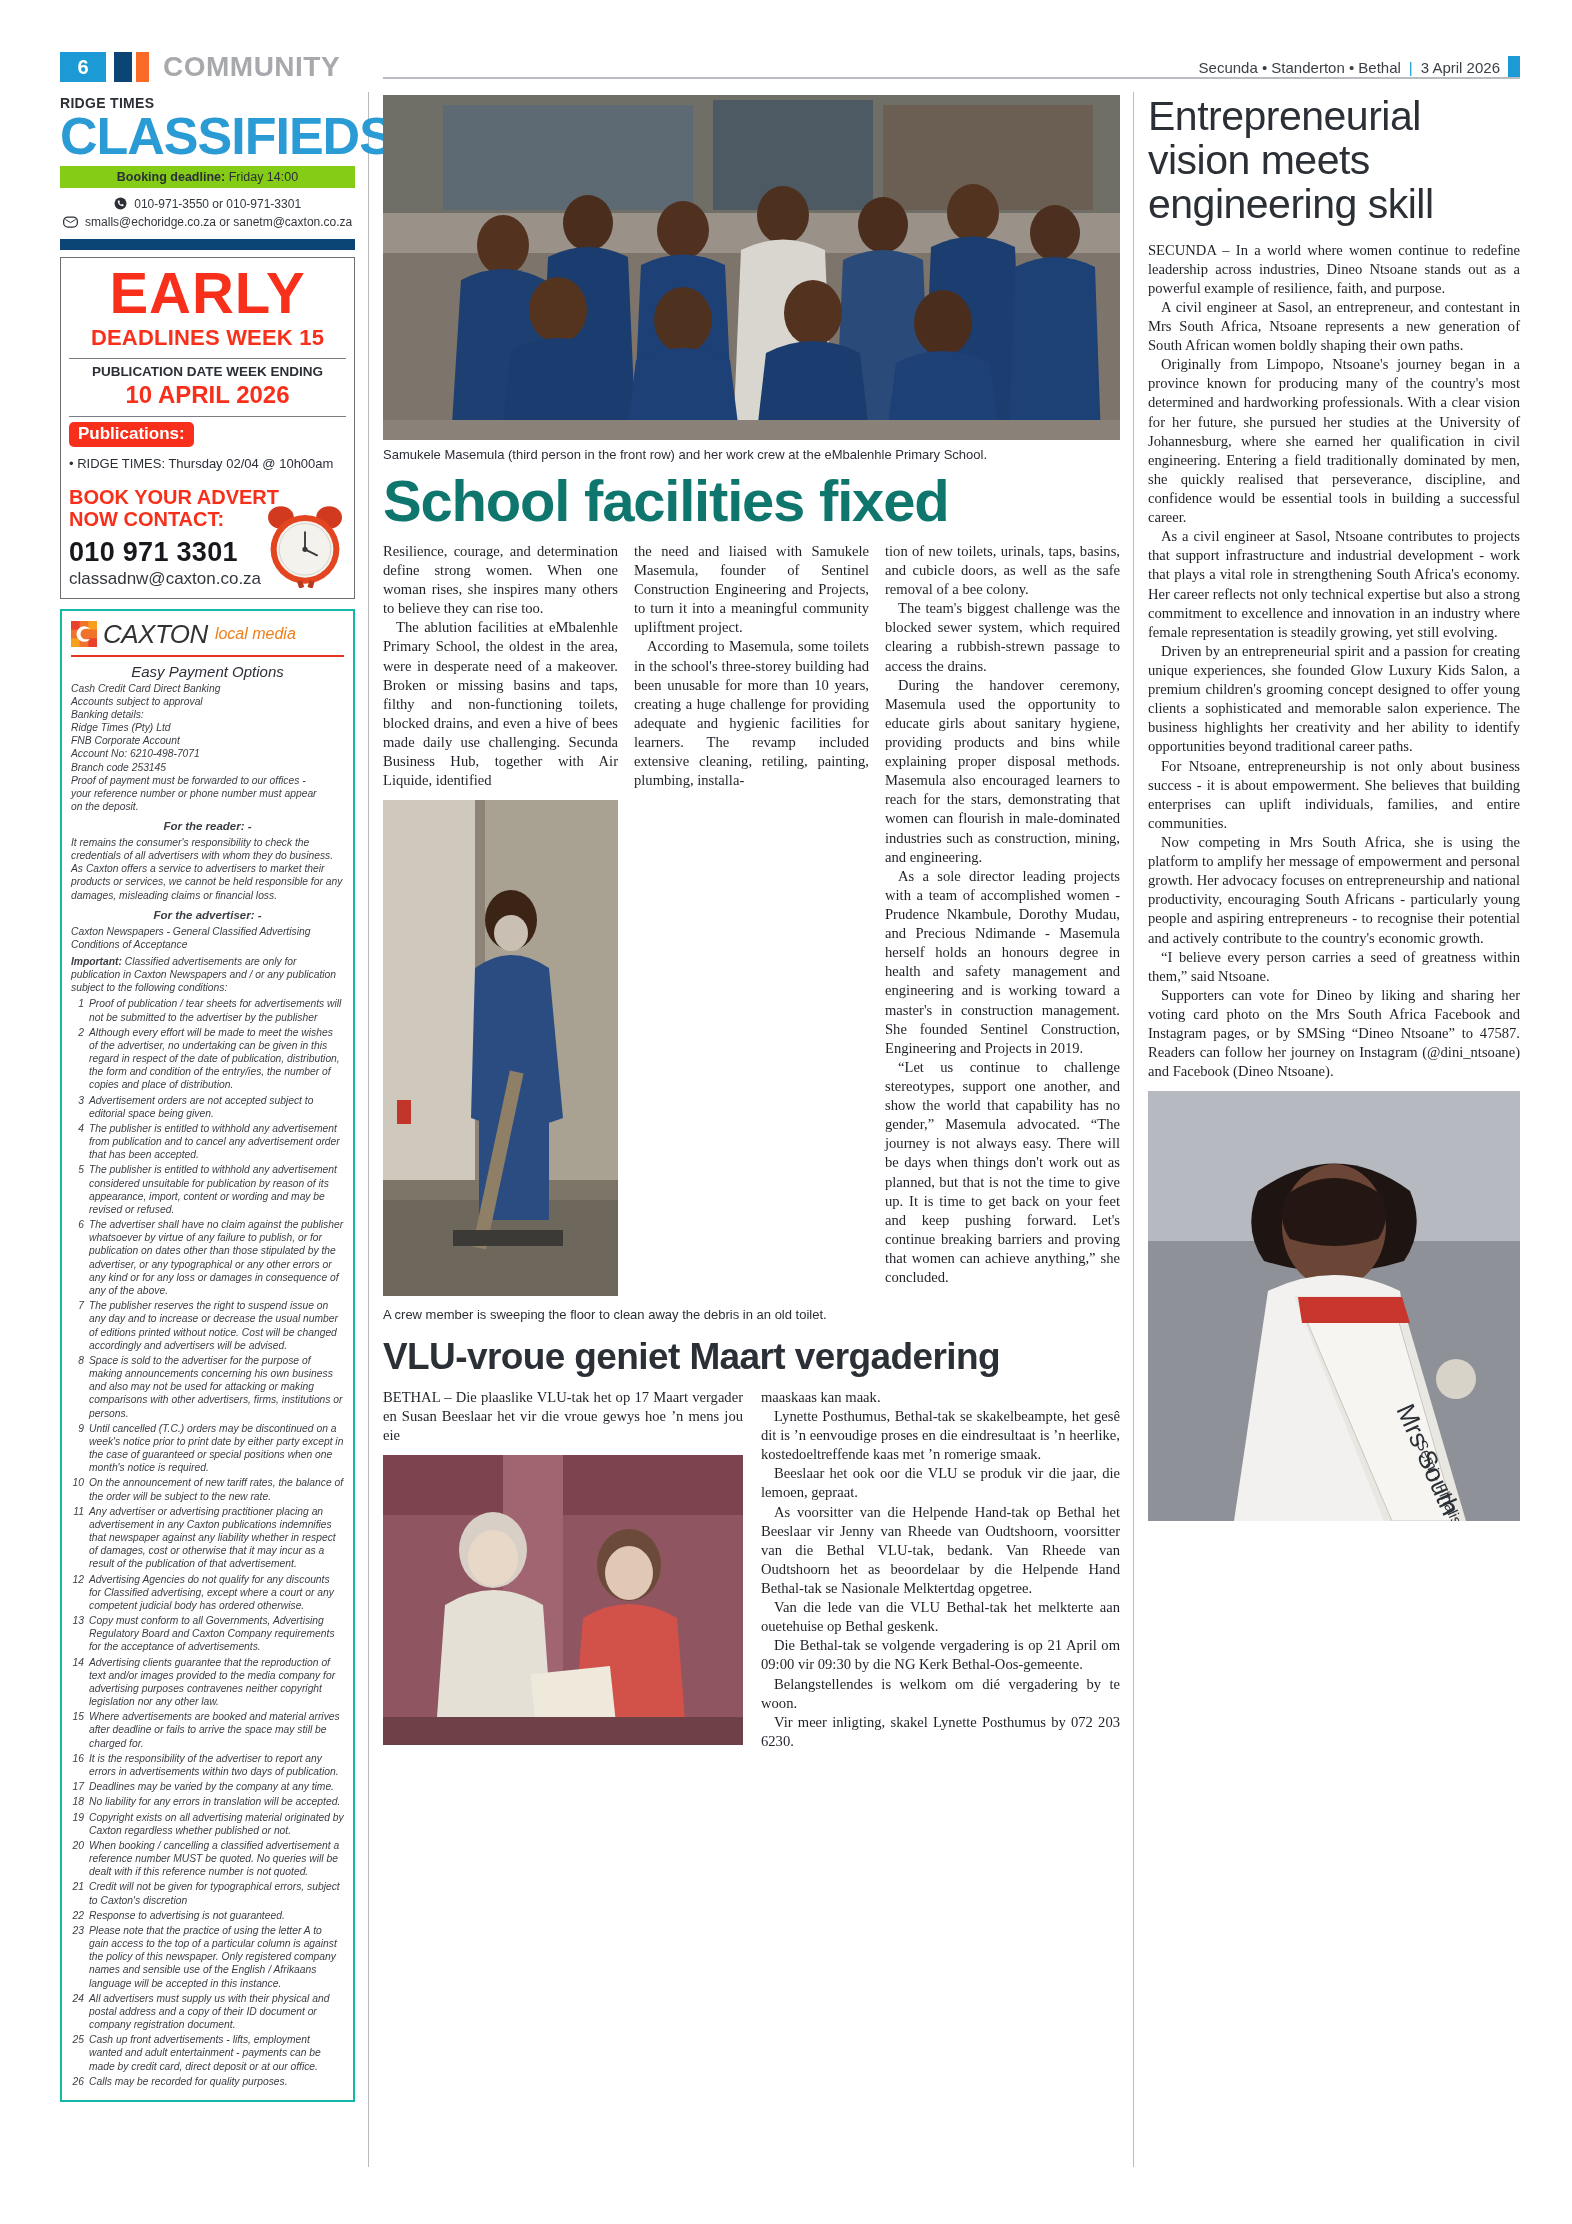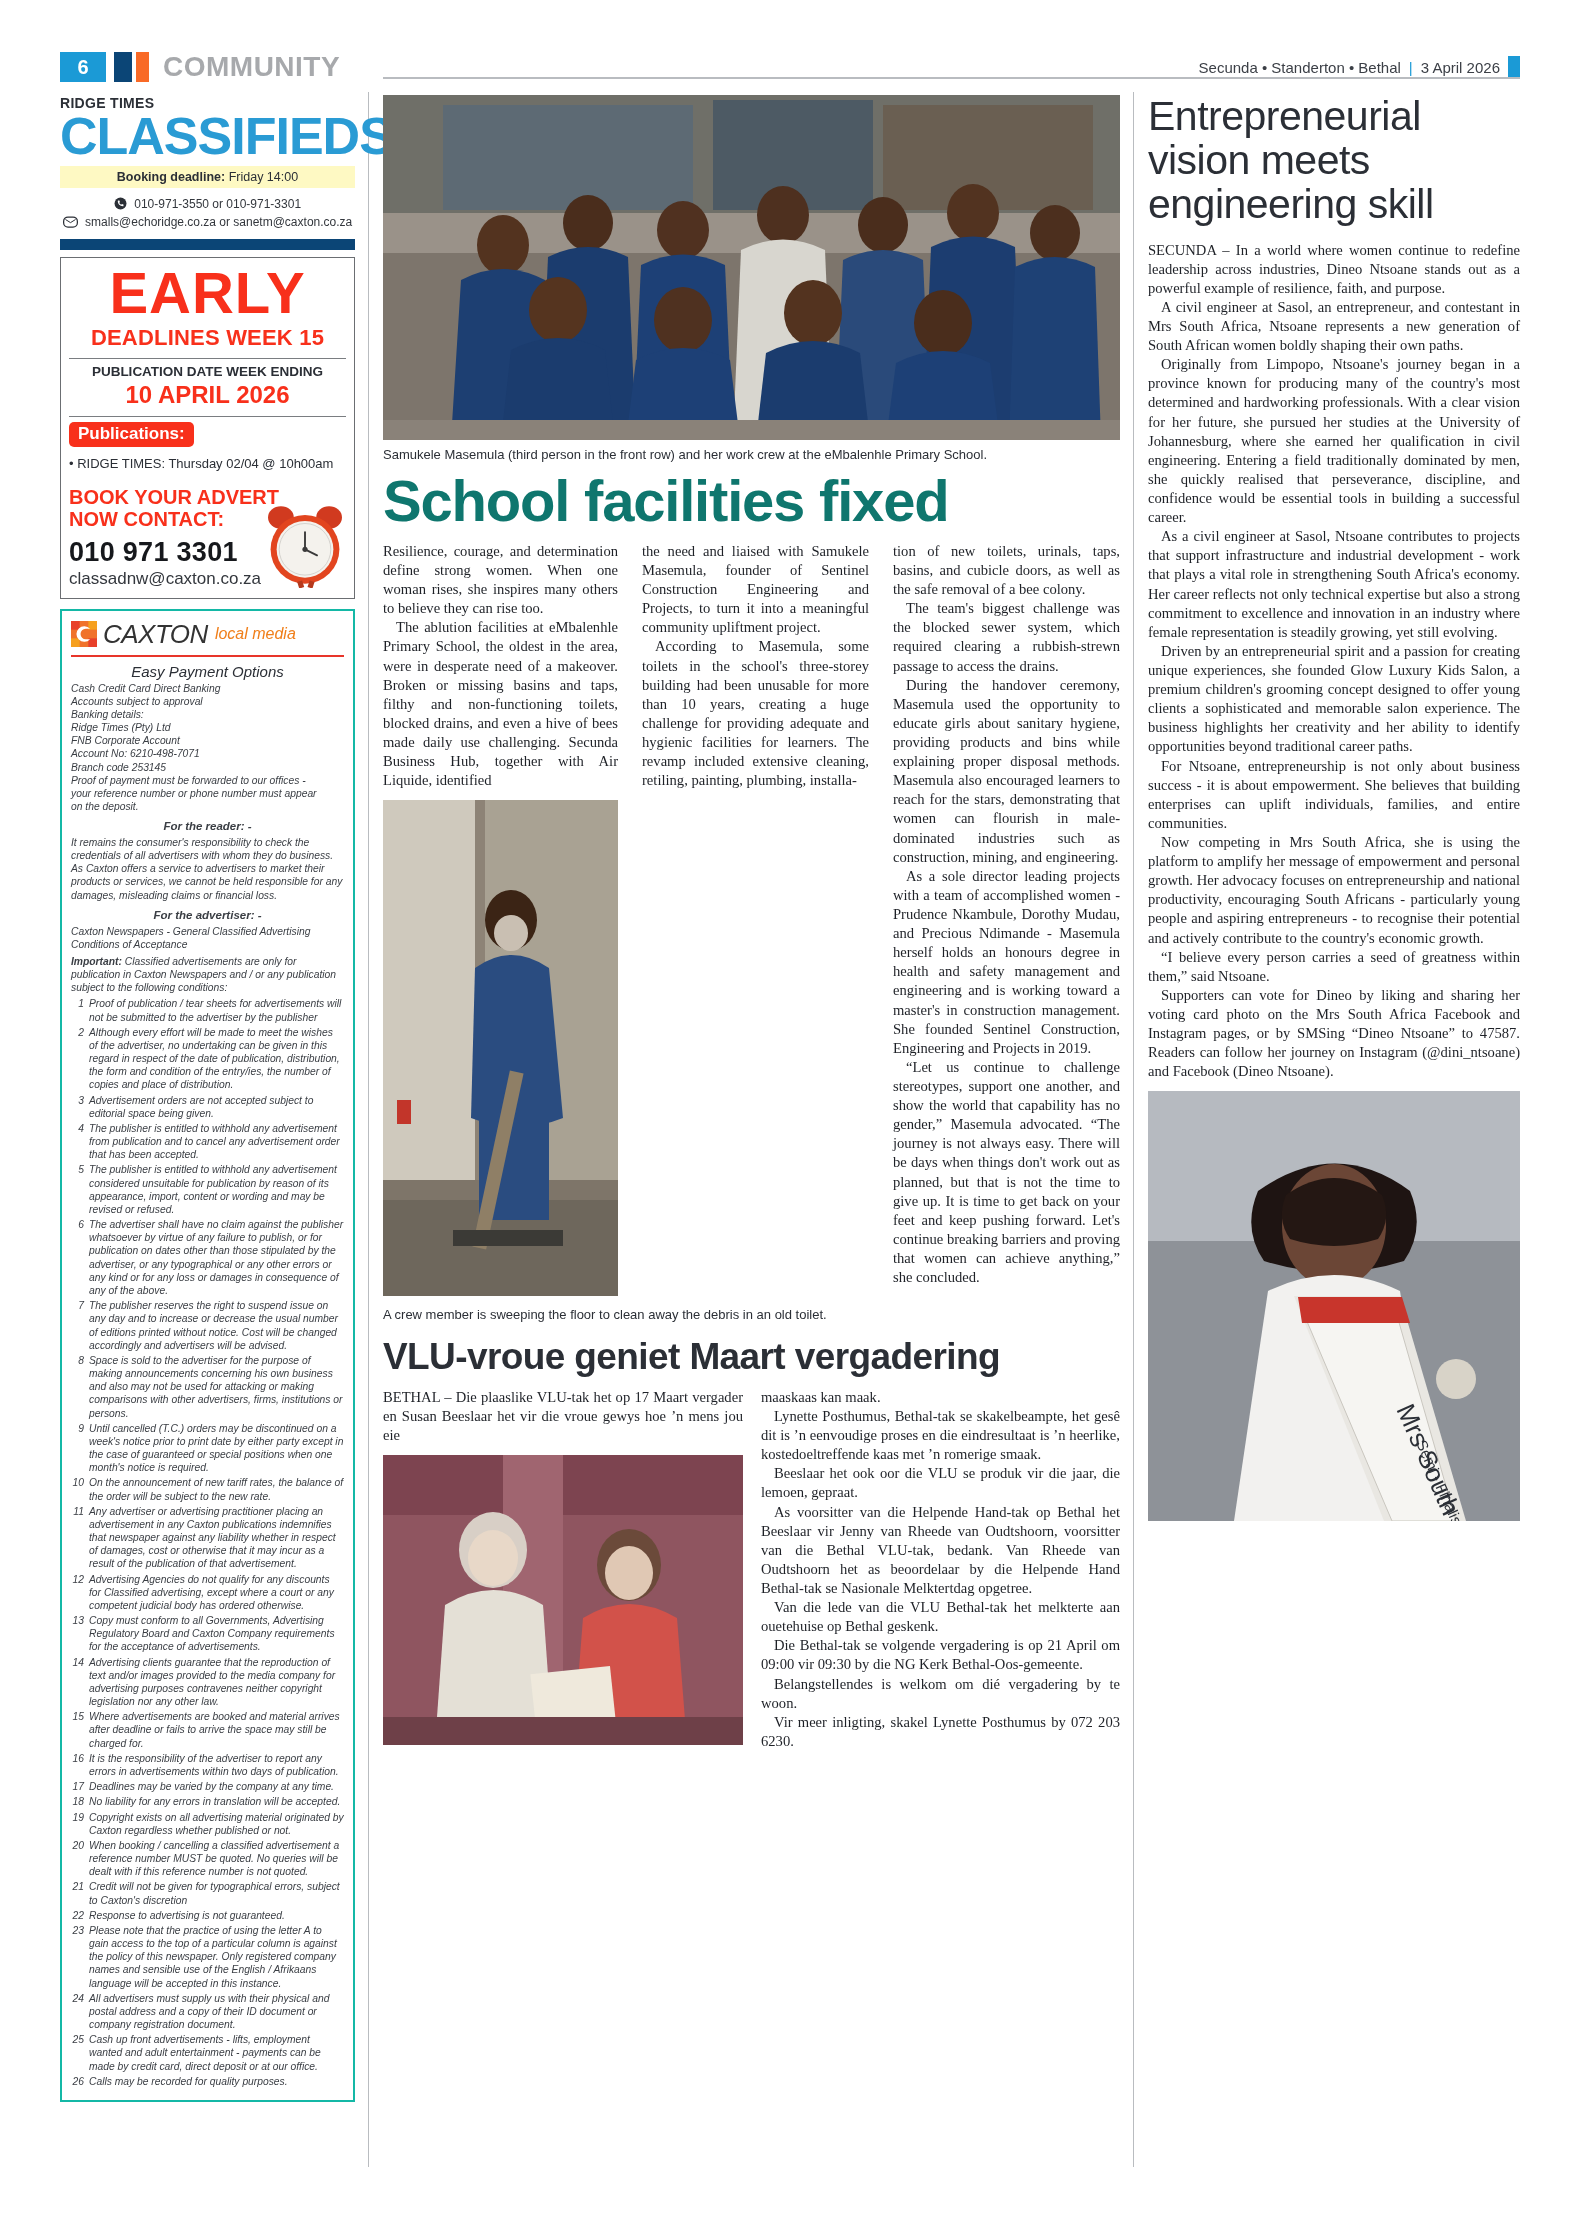--- a/index.html
+++ b/index.html
@@ -43,21 +43,21 @@
 
   
   .sidebar { position: absolute; left: 60px; top: 95px; width: 295px; }
   .rt-label { font-size: 14px; font-weight: bold; color: #2b2f36; letter-spacing: 0.3px; }
   .classifieds-word {
     font-size: 52px; font-weight: bold; color: #2a9bd4;
     letter-spacing: -1px; line-height: 0.95; margin-top: 1px;
     font-family: "Liberation Sans", sans-serif;
   }
   .booking-strip {
-    background: #fef9c3; text-align: center; padding: 4px 0;
+    background: #84cc16; text-align: center; padding: 4px 0;
     font-size: 12.5px; color: #2b2f36; margin-top: 5px;
   }
   .booking-strip b { font-weight: bold; }
   .contact-lines { text-align: center; padding: 7px 0 6px; font-size: 12px; color: #33373d; }
   .contact-lines div { margin: 2px 0; }
   .ic { display: inline-block; vertical-align: middle; margin-right: 4px; }
   .navy-band { height: 11px; background: #0b4576; }
 
   .early-box { border: 1px solid #6b6e72; margin-top: 7px; padding: 6px 8px 9px; }
   .early-word {
@@ -409,21 +409,21 @@
           <ellipse cx="560" cy="228" rx="29" ry="33" fill="#4a2d1c"></ellipse>
           <path d="M513 268 q47 -24 94 0 l10 77h-114z" fill="#1d4076"></path>
         </g>
         <rect x="0" y="325" width="737" height="20" fill="#8a8279"></rect>
       </svg>
     </div>
     <div class="caption">Samukele Masemula (third person in the front row) and her work crew at the eMbalenhle Primary School.</div>
 
     <div class="headline-main">School facilities fixed</div>
 
-    <div style="display:flex; gap:24px;">
+    <div style="display:flex; gap:16px;">
       <div style="width:235px;">
         <div class="body-text" id="main-col-0">
             <p class="first">Resilience, courage, and determination define strong women. When one woman rises, she inspires many others to believe they can rise too.</p>
             <p>The ablution facilities at eMbalenhle Primary School, the oldest in the area, were in desperate need of a makeover. Broken or missing basins and taps, filthy and non-functioning toilets, blocked drains, and even a hive of bees made daily use challenging. Secunda Business Hub, together with Air Liquide, identified</p>
           </div>
         <div style="margin-top:10px;">
           <svg width="235" height="496" viewBox="0 0 235 496" preserveAspectRatio="none">
             <rect width="235" height="496" fill="#b9b3a8"></rect>
             <rect x="0" y="0" width="92" height="496" fill="#cfc9bd"></rect>
             <rect x="92" y="0" width="10" height="496" fill="#8d8376"></rect>

